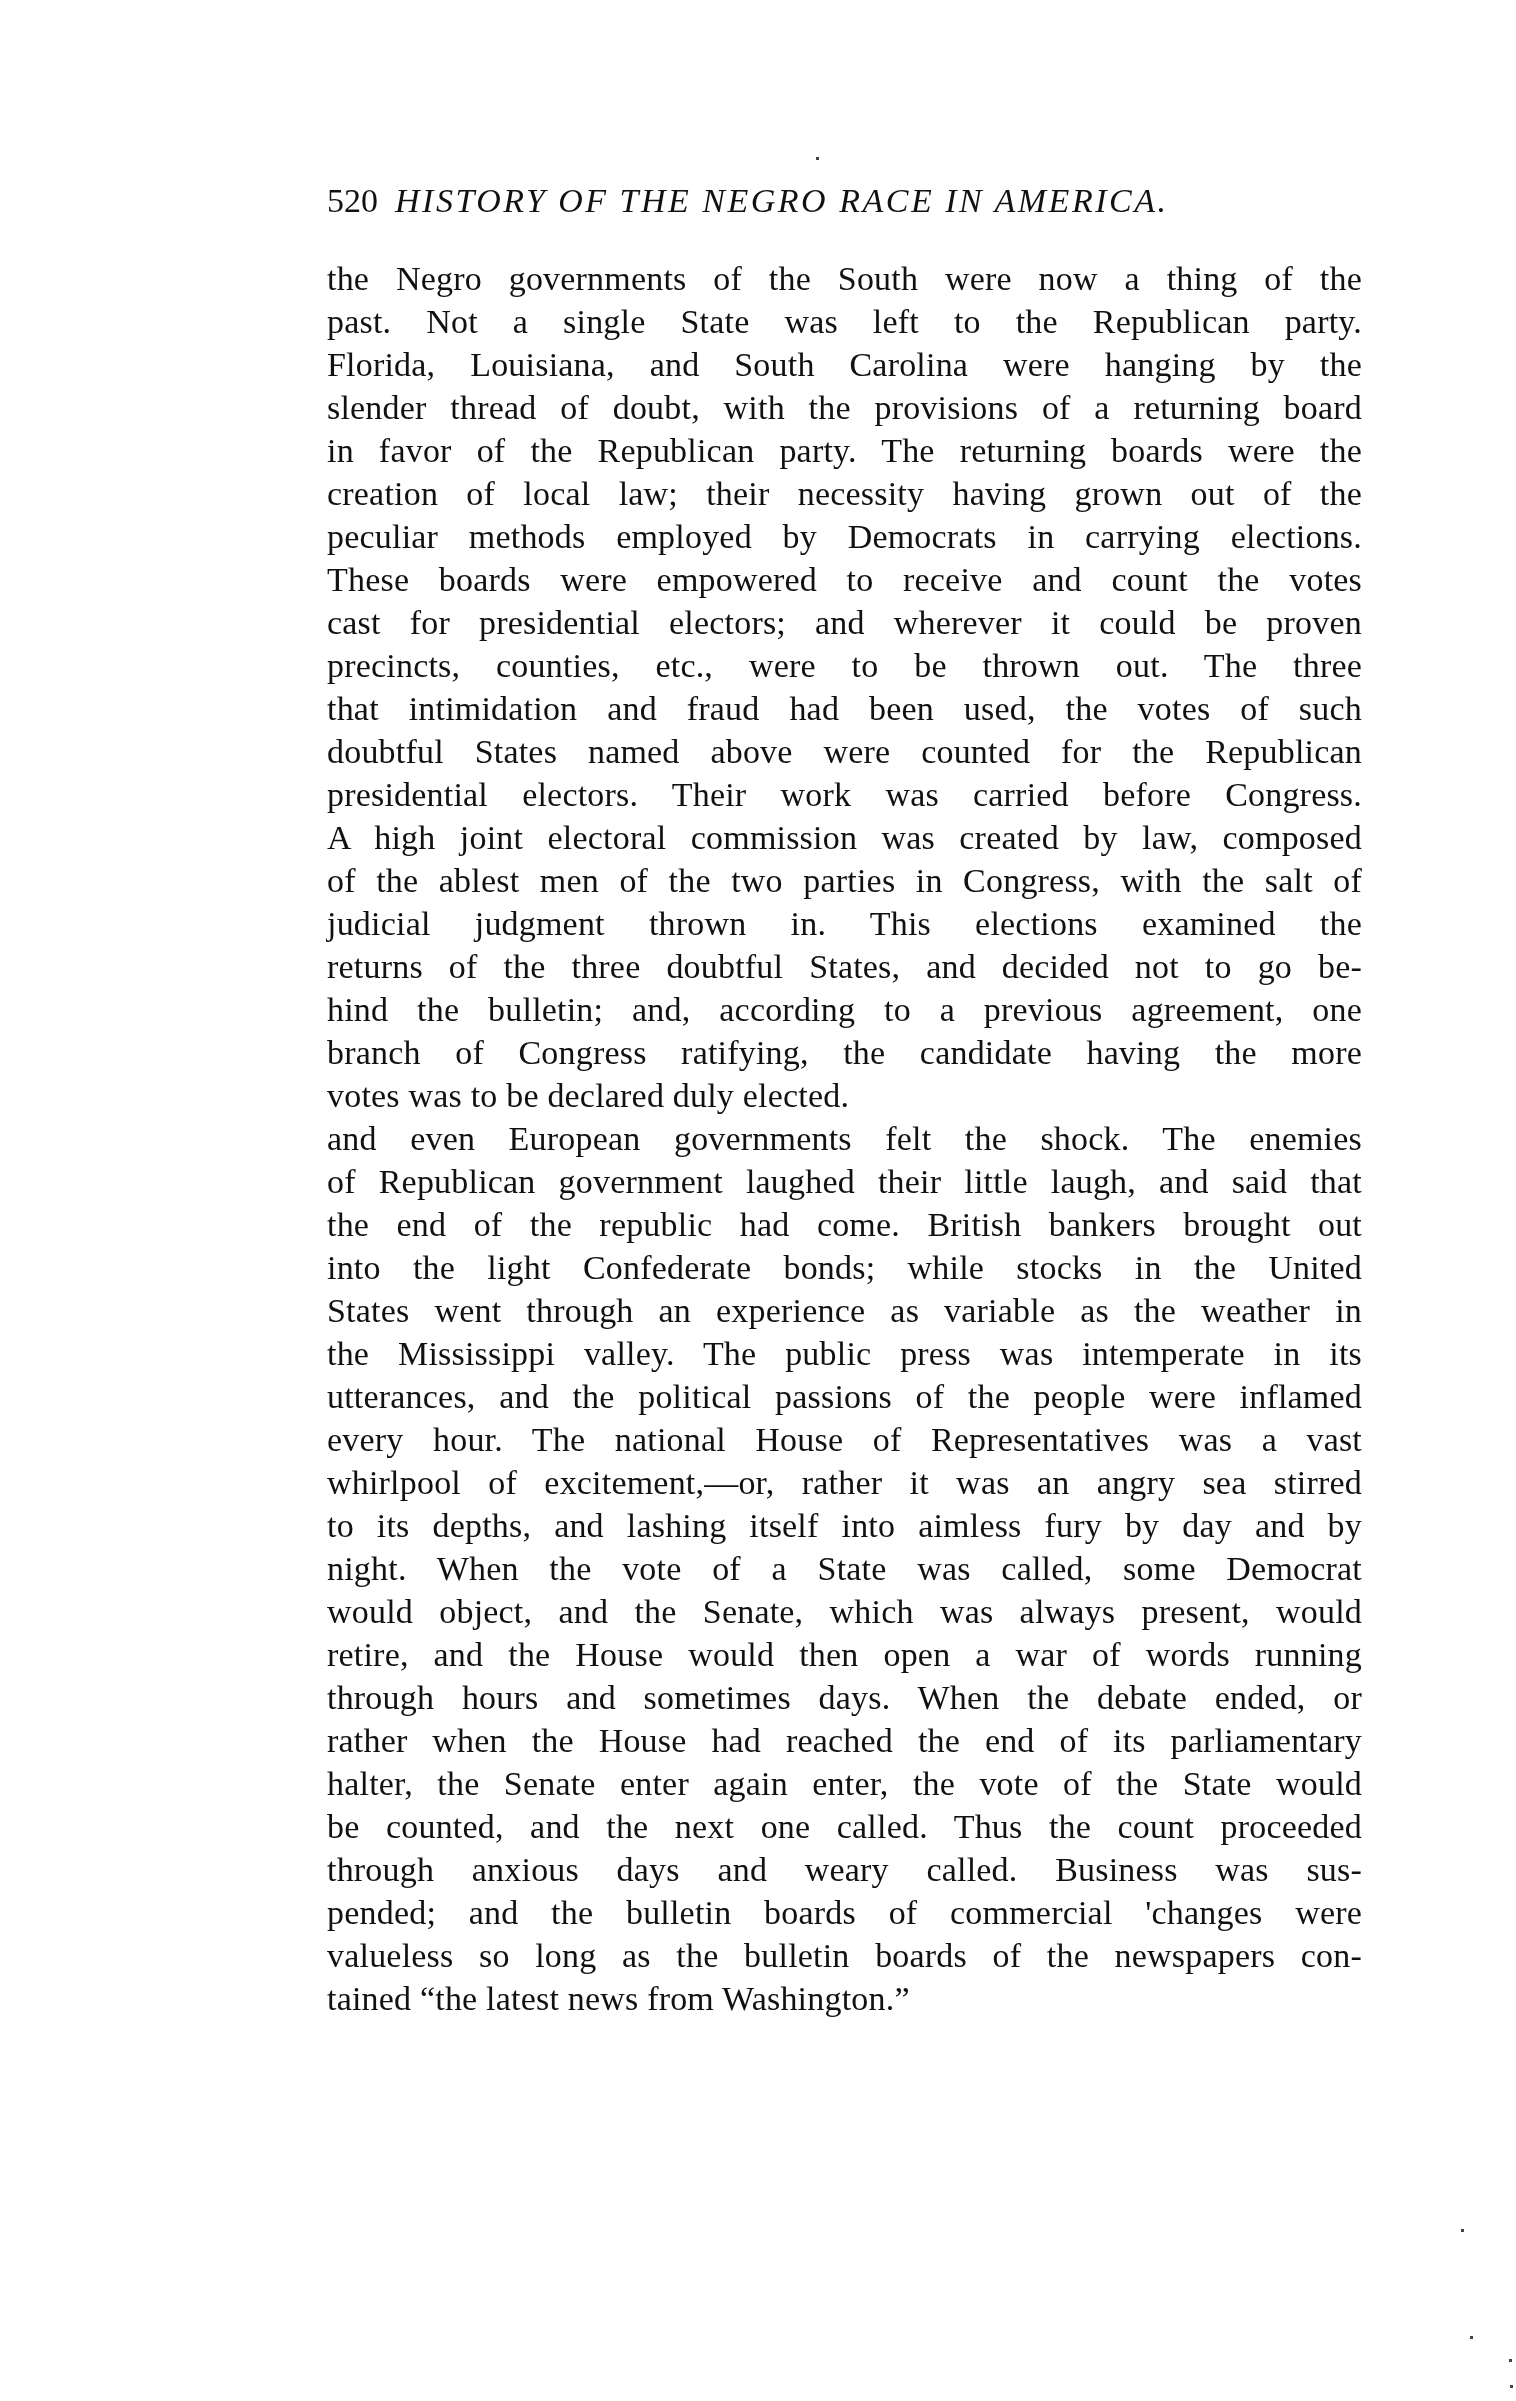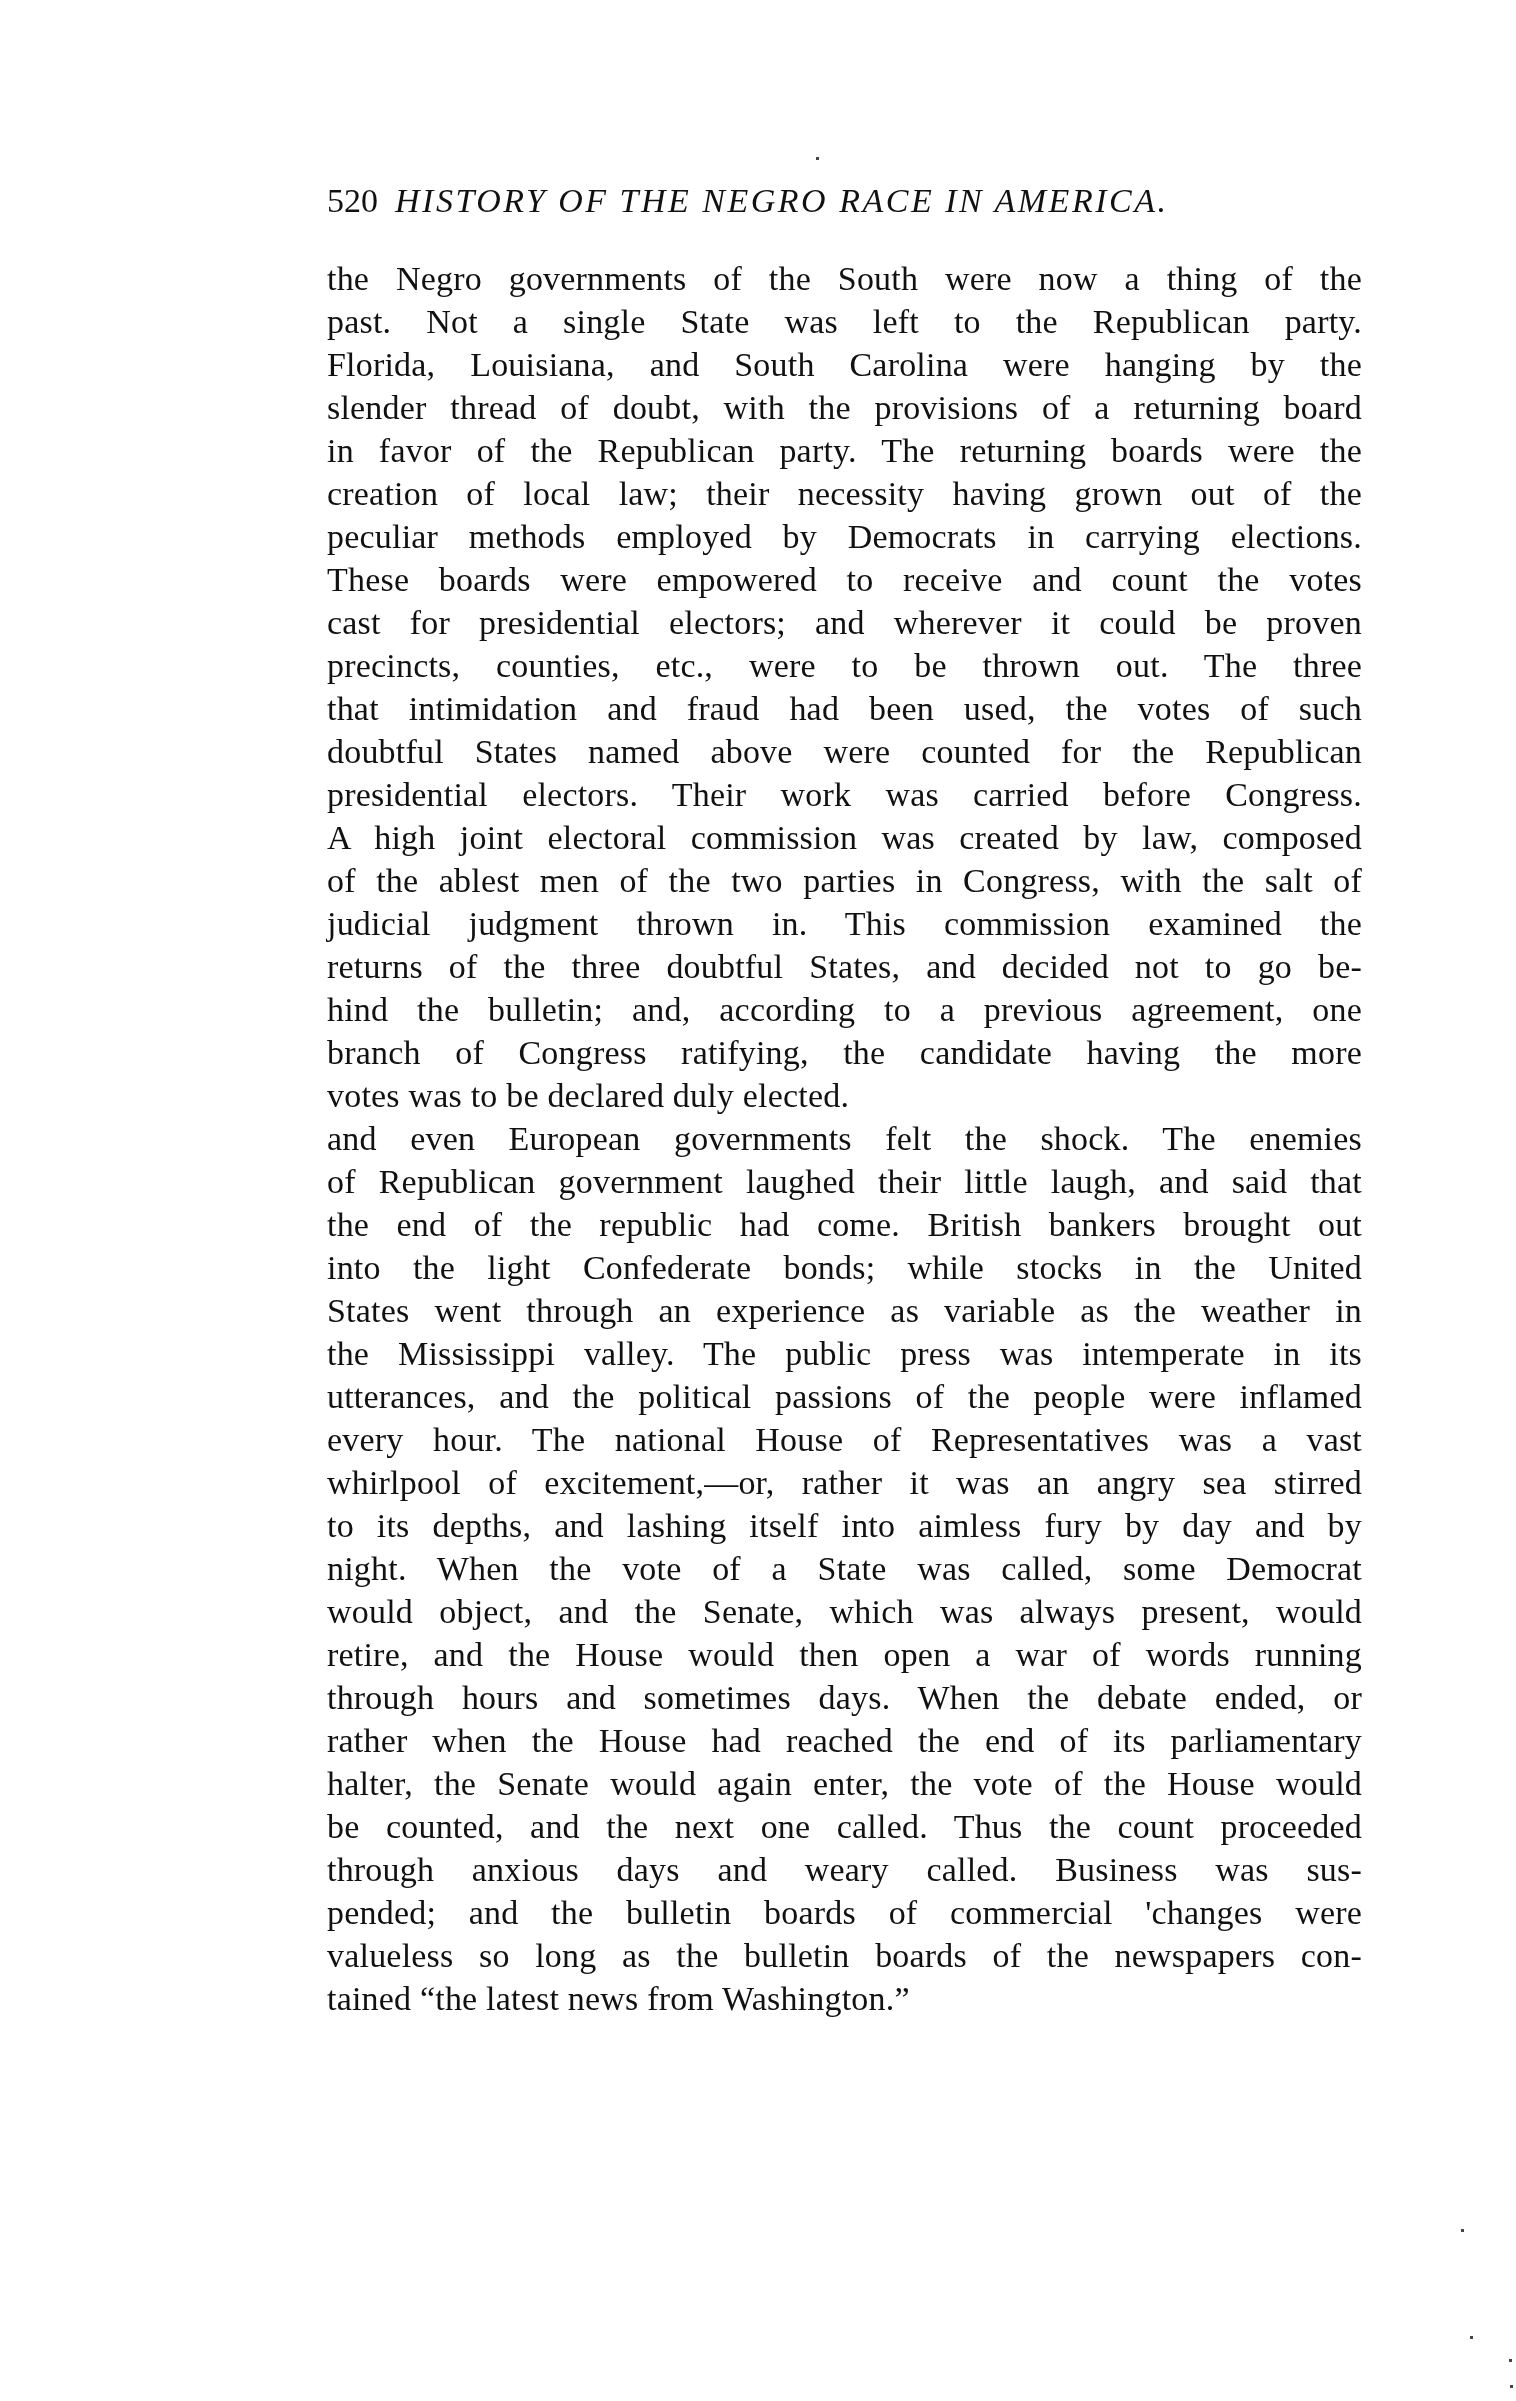--- a/index.html
+++ b/index.html
@@ -88,21 +88,21 @@
       <span class="line">creation of local law; their necessity having grown out of the</span>
       <span class="line">peculiar methods employed by Democrats in carrying elections.</span>
       <span class="line">These boards were empowered to receive and count the votes</span>
       <span class="line">cast for presidential electors; and wherever it could be proven</span>
       <span class="line">precincts, counties, etc., were to be thrown out.  The three</span>
       <span class="line">that intimidation and fraud had been used, the votes of such</span>
       <span class="line">doubtful States named above were counted for the Republican</span>
       <span class="line">presidential electors.  Their work was carried before Congress.</span>
       <span class="line">A high joint electoral commission was created by law, composed</span>
       <span class="line">of the ablest men of the two parties in Congress, with the salt of</span>
-      <span class="line">judicial judgment thrown in.  This commission examined the</span>
+      <span class="line">judicial judgment thrown in.  This elections examined the</span>
       <span class="line">returns of the three doubtful States, and decided not to go be-</span>
       <span class="line">hind the bulletin; and, according to a previous agreement, one</span>
       <span class="line">branch of Congress ratifying, the candidate having the more</span>
       <span class="line last">votes was to be declared duly elected.</span>
     </div>
     <div class="paragraph">
       <span class="line">and even European governments felt the shock.  The enemies</span>
       <span class="line">of Republican government laughed their little laugh, and said that</span>
       <span class="line">the end of the republic had come.  British bankers brought out</span>
       <span class="line">into the light Confederate bonds; while stocks in the United</span>
@@ -110,21 +110,21 @@
       <span class="line">the Mississippi valley.  The public press was intemperate in its</span>
       <span class="line">utterances, and the political passions of the people were inflamed</span>
       <span class="line">every hour.  The national House of Representatives was a vast</span>
       <span class="line">whirlpool of excitement,—or, rather it was an angry sea stirred</span>
       <span class="line">to its depths, and lashing itself into aimless fury by day and by</span>
       <span class="line">night.  When the vote of a State was called, some Democrat</span>
       <span class="line">would object, and the Senate, which was always present, would</span>
       <span class="line">retire, and the House would then open a war of words running</span>
       <span class="line">through hours and sometimes days.  When the debate ended, or</span>
       <span class="line">rather when the House had reached the end of its parliamentary</span>
-      <span class="line">halter, the Senate would again enter, the vote of the House would</span>
+      <span class="line">halter, the Senate enter again enter, the vote of the State would</span>
       <span class="line">be counted, and the next one called.  Thus the count proceeded</span>
       <span class="line">through anxious days and weary called.  Business was sus-</span>
       <span class="line">pended; and the bulletin boards of commercial 'changes were</span>
       <span class="line">valueless so long as the bulletin boards of the newspapers con-</span>
       <span class="line last">tained “the latest news from Washington.”</span>
     </div>
   </div>
 </div>
 
 <div class="specks">

